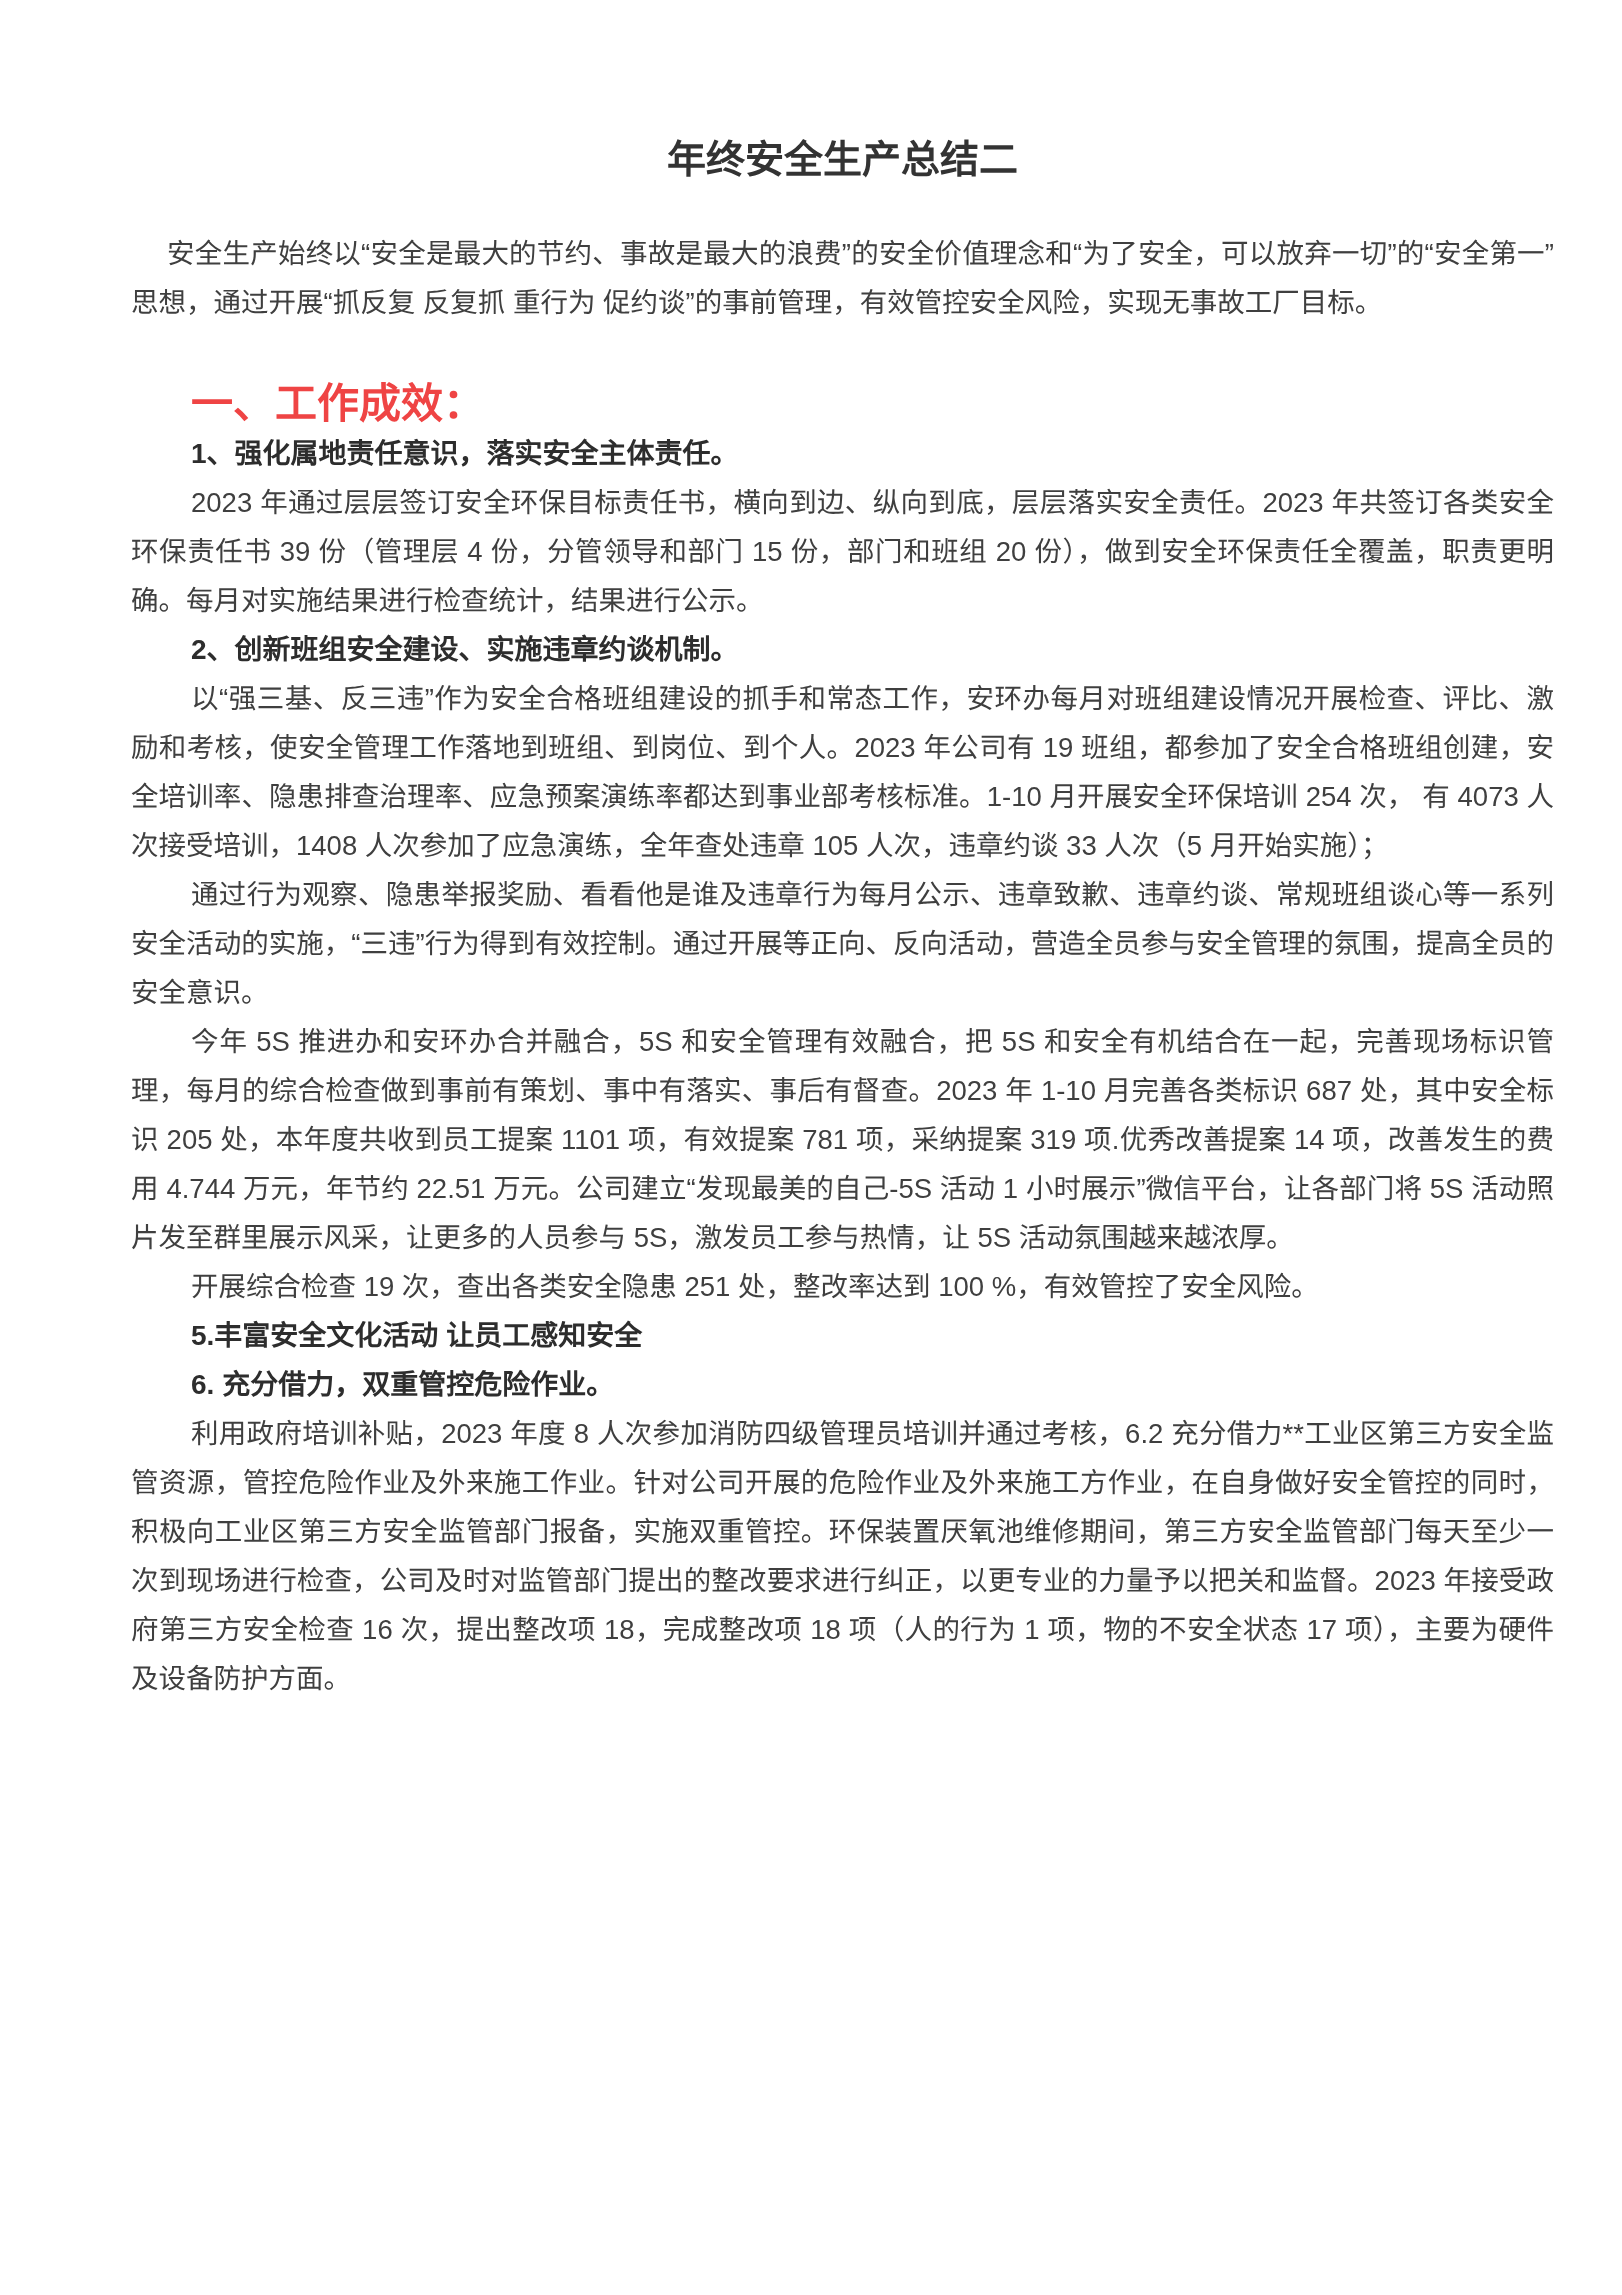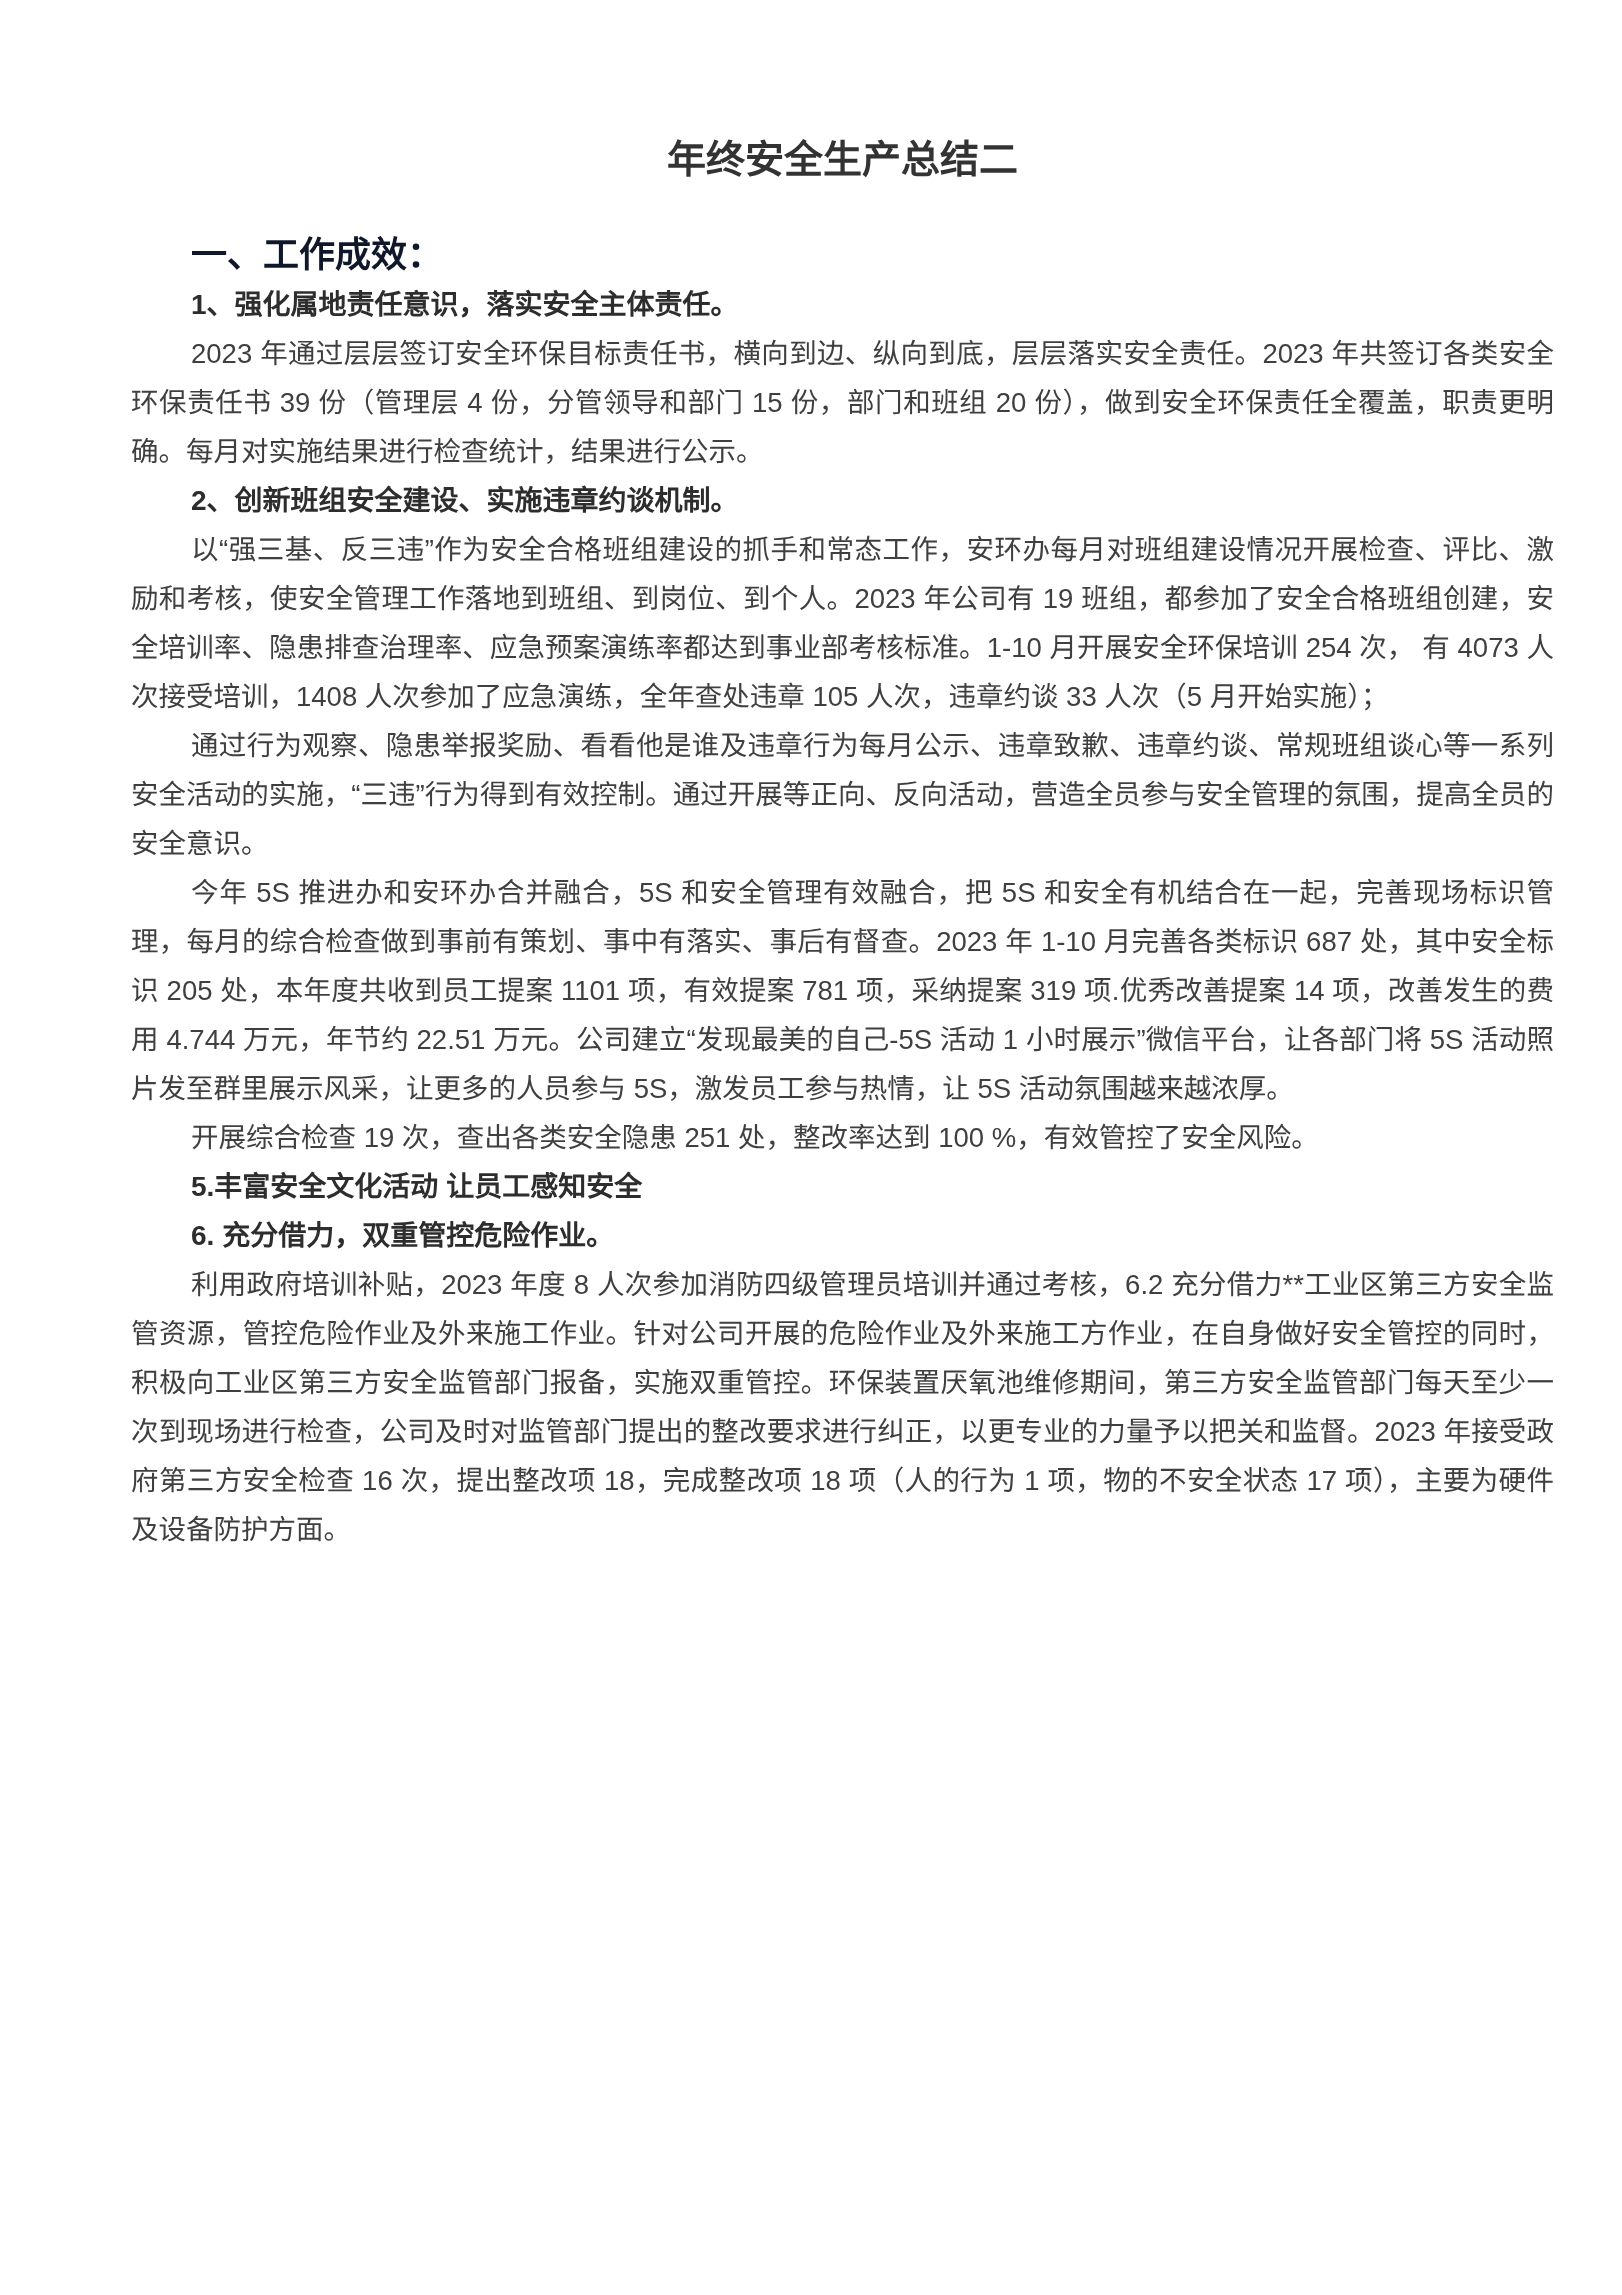--- a/index.html
+++ b/index.html
@@ -30,40 +30,41 @@
     font-size: 27.5px;
     line-height: 49px;
     color: #3f3f3f;
     text-align: justify;
     overflow-wrap: break-word;
     margin: 0;
   }
   .paragraph-intro { text-indent: 36px; }
   .paragraph       { text-indent: 60px; }
   .section-heading {
-    font-size: 36px;
+    font-size: 42px;
     font-weight: bold;
-    color: #0f172a;
+    color: #ef4444;
     text-indent: 60px;
-    margin-top: 34px;
+    margin-top: 51px;
     line-height: 51px;
   }
   .numbered-heading {
     font-size: 28px;
     font-weight: bold;
     color: #2d2d2d;
     text-indent: 60px;
   }
 </style>
 </head>
 <body>
 
 <div class="page">
   <h1 class="doc-title">年终安全生产总结二</h1>
   <main>
+      <div class="block paragraph-intro">安全生产始终以“安全是最大的节约、事故是最大的浪费”的安全价值理念和“为了安全，可以放弃一切”的“安全第一”思想，通过开展“抓反复 反复抓 重行为 促约谈”的事前管理，有效管控安全风险，实现无事故工厂目标。</div>
       <div class="block section-heading">一、工作成效：</div>
       <div class="block numbered-heading">1、强化属地责任意识，落实安全主体责任。</div>
       <div class="block paragraph">2023 年通过层层签订安全环保目标责任书，横向到边、纵向到底，层层落实安全责任。2023 年共签订各类安全环保责任书 39 份（管理层 4 份，分管领导和部门 15 份，部门和班组 20 份），做到安全环保责任全覆盖，职责更明确。每月对实施结果进行检查统计，结果进行公示。</div>
       <div class="block numbered-heading">2、创新班组安全建设、实施违章约谈机制。</div>
       <div class="block paragraph">以“强三基、反三违”作为安全合格班组建设的抓手和常态工作，安环办每月对班组建设情况开展检查、评比、激励和考核，使安全管理工作落地到班组、到岗位、到个人。2023 年公司有 19 班组，都参加了安全合格班组创建，安全培训率、隐患排查治理率、应急预案演练率都达到事业部考核标准。1-10 月开展安全环保培训 254 次， 有 4073 人次接受培训，1408 人次参加了应急演练，全年查处违章 105 人次，违章约谈 33 人次（5 月开始实施）；</div>
       <div class="block paragraph">通过行为观察、隐患举报奖励、看看他是谁及违章行为每月公示、违章致歉、违章约谈、常规班组谈心等一系列安全活动的实施，“三违”行为得到有效控制。通过开展等正向、反向活动，营造全员参与安全管理的氛围，提高全员的安全意识。</div>
       <div class="block paragraph">今年 5S 推进办和安环办合并融合，5S 和安全管理有效融合，把 5S 和安全有机结合在一起，完善现场标识管理，每月的综合检查做到事前有策划、事中有落实、事后有督查。2023 年 1-10 月完善各类标识 687 处，其中安全标识 205 处，本年度共收到员工提案 1101 项，有效提案 781 项，采纳提案 319 项.优秀改善提案 14 项，改善发生的费用 4.744 万元，年节约 22.51 万元。公司建立“发现最美的自己-5S 活动 1 小时展示”微信平台，让各部门将 5S 活动照片发至群里展示风采，让更多的人员参与 5S，激发员工参与热情，让 5S 活动氛围越来越浓厚。</div>
       <div class="block paragraph">开展综合检查 19 次，查出各类安全隐患 251 处，整改率达到 100 %，有效管控了安全风险。</div>
       <div class="block numbered-heading">5.丰富安全文化活动 让员工感知安全</div>
       <div class="block numbered-heading">6. 充分借力，双重管控危险作业。</div>

